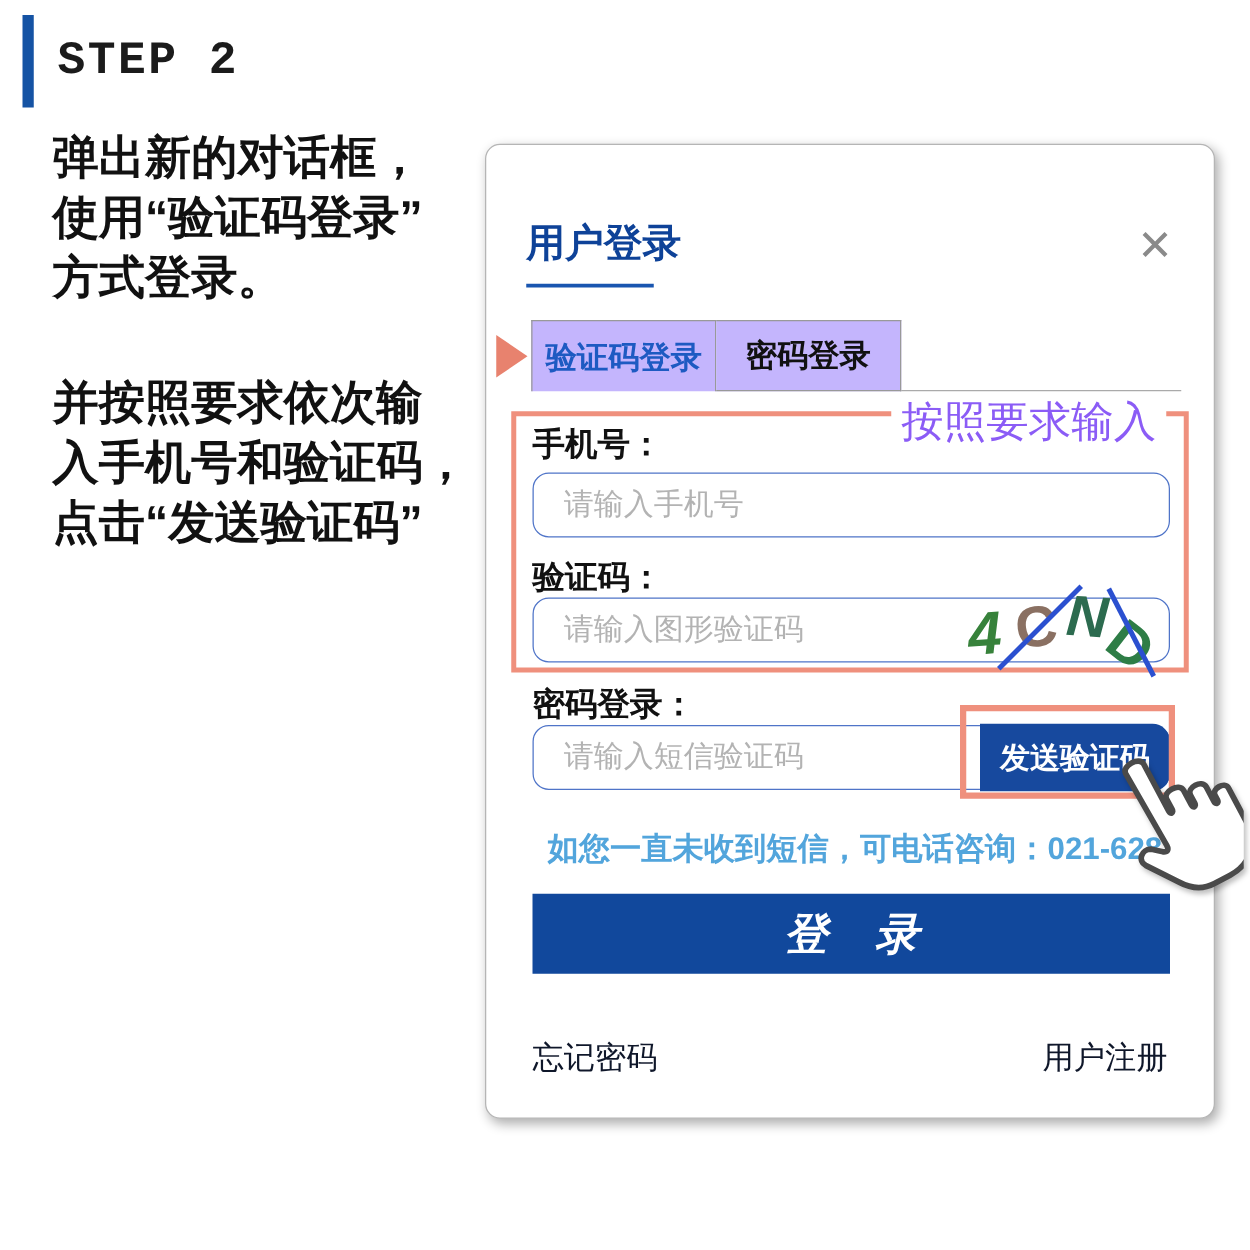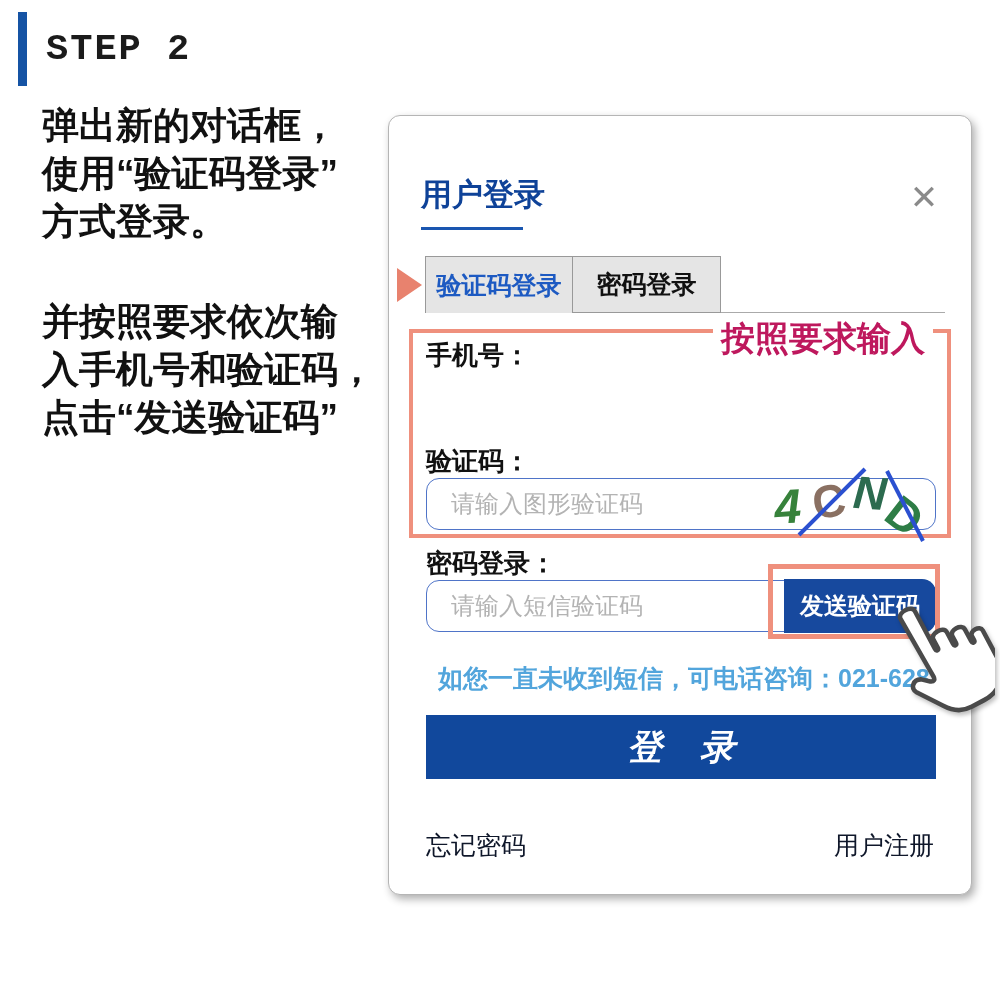--- a/index.html
+++ b/index.html
@@ -26,34 +26,34 @@
                   color:#0e4298; }
   .title-underline { position:absolute; left:32px; top:111px; width:102px; height:3px;
                      background:#1a56b0; }
   .close-btn { position:absolute; right:28px; top:62px; width:38px; height:38px;
                font-size:34px; line-height:38px; text-align:center; color:#8a8a8a;
                cursor:pointer; font-weight:200; }
 
   
   .tab { position:absolute; top:140px; height:57px; width:148px; display:flex;
          align-items:center; justify-content:center; font-size:25px; font-weight:bold;
-         background:#e5e5e5; cursor:pointer; }
+         background:#c4b5fd; cursor:pointer; }
   .tab-active { left:36px; border:1px solid #999; border-bottom:none; color:#1d5ac2; }
   .tab-inactive { left:184px; border:1px solid #999; border-left:none; color:#111; }
   .tab-line { position:absolute; left:332px; right:26px; top:196px; height:1px; background:#aaa; }
   .tab-arrow { position:absolute; left:8px; top:152px; width:0; height:0;
                border-top:17px solid transparent; border-bottom:17px solid transparent;
                border-left:25px solid #e8826e; }
 
   
   .annot-box { position:absolute; left:20px; top:213px; width:542px; height:209px;
                border:4px solid #ef907d; pointer-events:none; }
   .annot-label { position:absolute; top:-16px; right:14px; background:#fff;
-                 padding:0 8px; font-size:34px; line-height:42px; font-weight:bold;
-                 color:#be185d; white-space:nowrap; }
+                 padding:0 8px; font-size:34px; line-height:42px; font-weight:normal;
+                 color:#8b5cf6; white-space:nowrap; }
 
   
   .field-label { position:absolute; left:37px; font-size:26px; font-weight:bold; color:#111; }
   .lbl-phone { top:222px; }
   .lbl-captcha { top:328px; }
   .lbl-sms { top:430px; }
 
   .text-input { position:absolute; left:37px; width:510px; height:52px;
                 border:1.5px solid #4f74c8; border-radius:13px; font-size:24px;
                 padding:0 24px; color:#333; outline:none; background:#fff;
@@ -113,20 +113,21 @@
   <div class="tab-arrow"></div>
   <div class="tab tab-active">验证码登录</div>
   <div class="tab tab-inactive">密码登录</div>
   <div class="tab-line"></div>
 
   <div class="annot-box">
     <div class="annot-label">按照要求输入</div>
   </div>
 
   <div class="field-label lbl-phone">手机号：</div>
+  <input class="text-input in-phone" type="text" placeholder="请输入手机号" style="">
 
   <div class="field-label lbl-captcha">验证码：</div>
   <input class="text-input in-captcha" type="text" placeholder="请输入图形验证码" style="">
 
   <svg class="captcha-img" viewBox="0 0 172 86">
     <text x="10" y="62" font-size="48" font-weight="bold" font-style="italic" fill="#37823b" transform="rotate(-4 25 55)">4</text>
     <text x="48" y="56" font-size="46" font-weight="bold" fill="#8a7062" transform="rotate(-8 65 45)">C</text>
     <text x="88" y="48" font-size="46" font-weight="bold" font-style="italic" fill="#2c6b4f" transform="rotate(4 105 35)">N</text>
     <text x="120" y="72" font-size="46" font-weight="bold" fill="#2e7d46" transform="rotate(38 140 60)">D</text>
     <line x1="34" y1="74" x2="100" y2="8" stroke="#2b50d0" stroke-width="4"></line>

